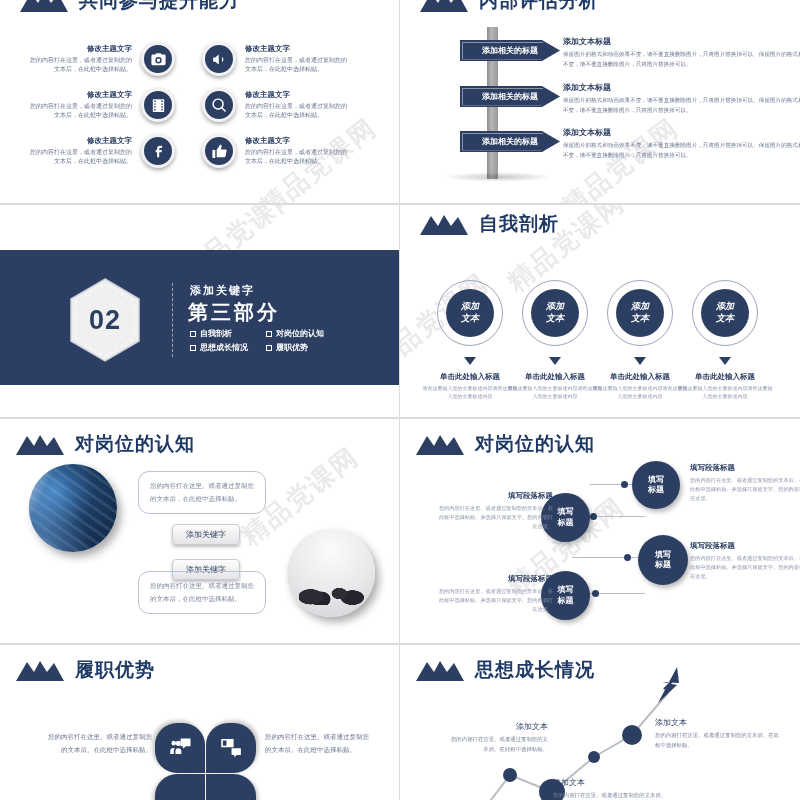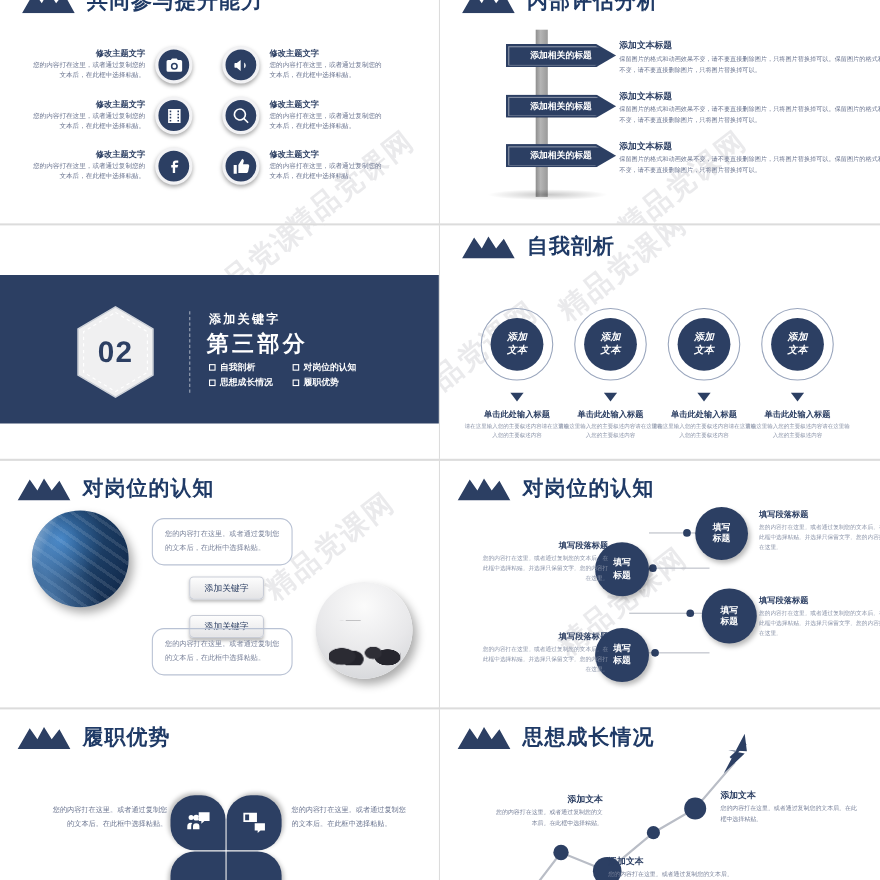--- a/index.html
+++ b/index.html
@@ -142,21 +142,21 @@
   .pl-tl { border-radius:22px 22px 0 22px; box-shadow:-2px -2px 4px rgba(0,0,0,.25); }
   .pl-tr { border-radius:22px 22px 22px 0; box-shadow:2px -2px 4px rgba(0,0,0,.25); }
   .pl-bl { border-radius:22px 0 22px 22px; box-shadow:-2px 2px 4px rgba(0,0,0,.25); }
   .pl-br { border-radius:0 22px 22px 22px; box-shadow:2px 2px 4px rgba(0,0,0,.25); }
   .p6t { position:absolute; width:104px; font-size:6.5px; color:#6b7590; line-height:1.95; }
 
   
   .chart { position:absolute; left:0; top:0; width:400px; height:155px; }
   .cnode { position:absolute; border-radius:50%; background:#2c3f63; }
   .ct { position:absolute; }
-  .cth { font-size:8px; font-weight:bold; color:#2c3f63; margin-bottom:3px; }
+  .cth { font-size:8px; font-weight:normal; color:#2c3f63; margin-bottom:3px; }
   .ctb { font-size:5.4px; color:#7a839b; line-height:1.8; }
 </style>
 </head>
 <body>
 
 <div class="grid">
 
   <div class="panel">
     <div class="sec-head" style="left:18px; top:-12px;">
       <svg class="mtn" viewBox="0 0 52 22">

